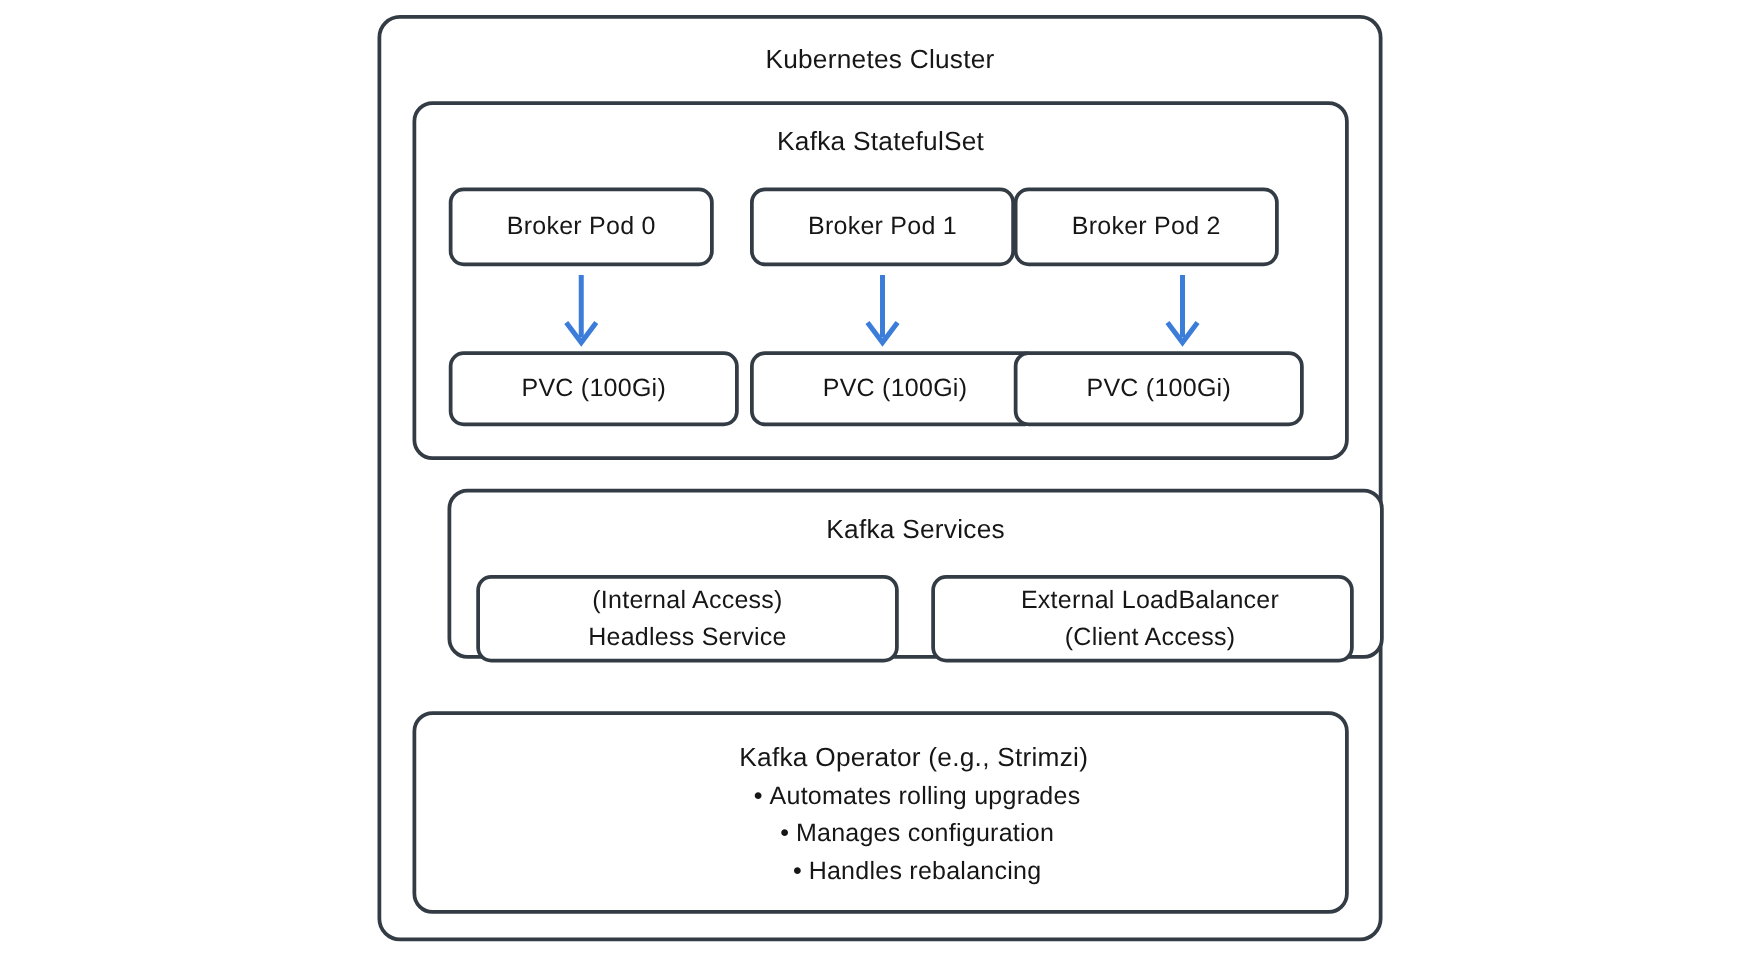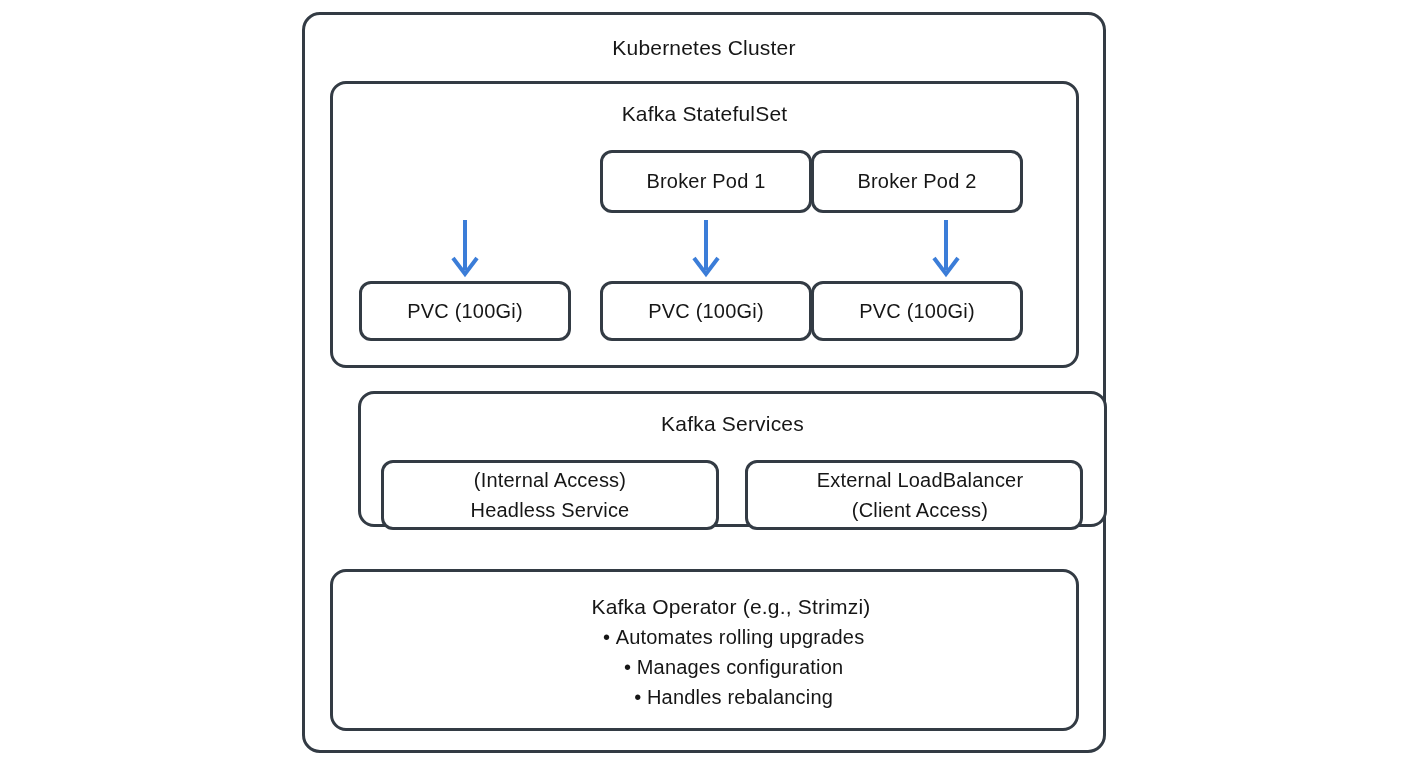--- a/index.html
+++ b/index.html
@@ -61,21 +61,21 @@
     flex-direction: column;
     align-items: center;
     justify-content: center;
     font-size: 20px;
     font-weight: 500;
     letter-spacing: 0.2px;
     text-align: center;
     white-space: nowrap;
   }
   .broker { top: 66px;  height: 63px; width: 212px; }
-  .pvc    { top: 197px; height: 60px; width: 212px; text-align: center; }
+  .pvc    { top: 197px; height: 60px; width: 232px; text-align: center; }
   .col-0  { left: 26px; }
   .col-1  { left: 267px; }
   .col-2  { left: 478px; }
 
   .arrow {
     position: absolute;
     top: 134px;
     width: 44px;
     height: 62px;
     color: var(--arrow, #3b7dd8);
@@ -116,20 +116,23 @@
 <body>
 
 <div class="canvas">
 
   <div class="box outer">
     <div class="title outer-title">Kubernetes Cluster</div>
 
     <div class="box section statefulset">
       <div class="title">Kafka StatefulSet</div>
 
+      <div class="node broker col-0">
+        <span>Broker Pod 0</span>
+      </div>
       <div class="node broker col-1">
         <span>Broker Pod 1</span>
       </div>
       <div class="node broker col-2">
         <span>Broker Pod 2</span>
       </div>
 
       <svg class="arrow arrow-0" viewBox="0 0 44 62" xmlns="http://www.w3.org/2000/svg">
         <line x1="22" y1="2" x2="22" y2="52" stroke="currentColor" stroke-width="4"></line>
         <polyline points="10,40 22,56 34,40" fill="none" stroke="currentColor" stroke-width="4" stroke-linejoin="miter"></polyline>

